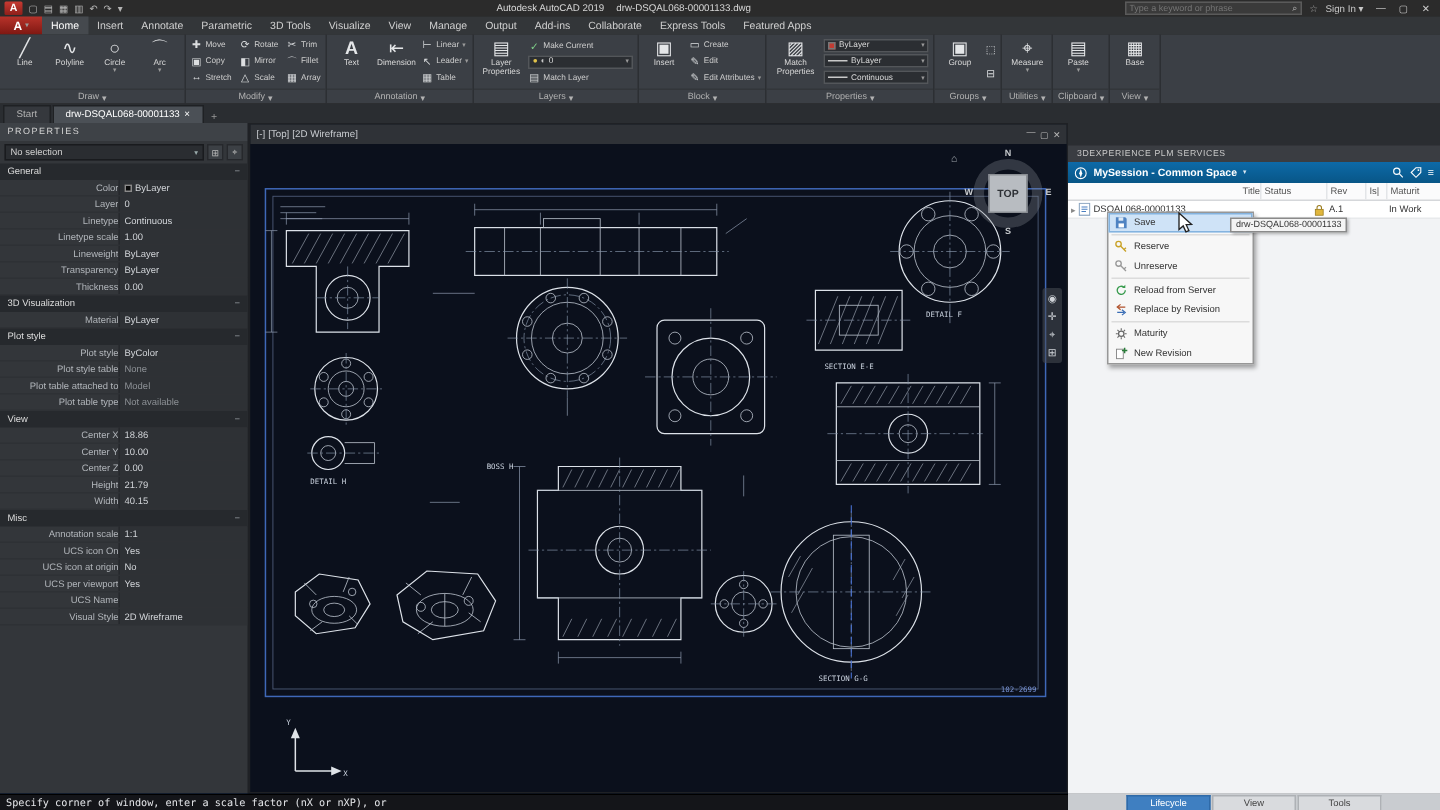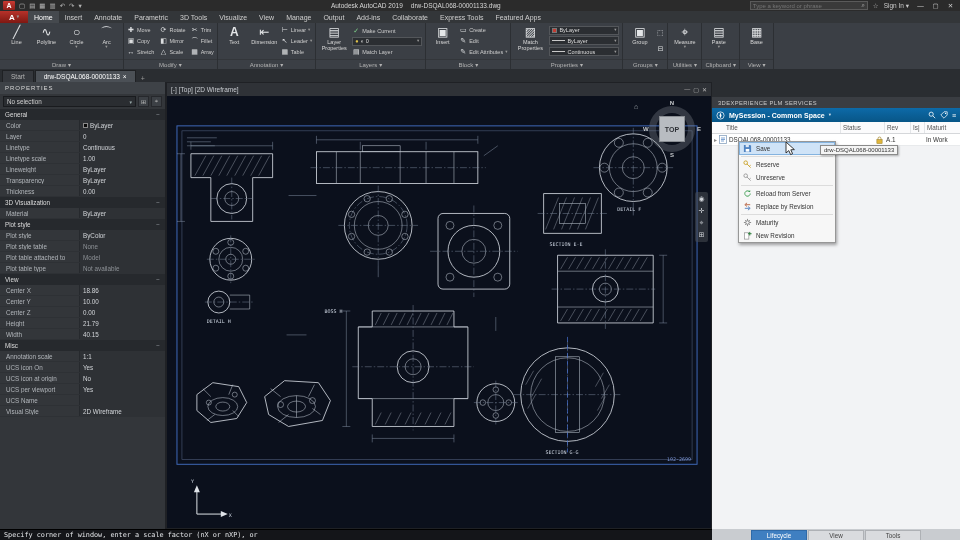--- a/index.html
+++ b/index.html
@@ -56,21 +56,21 @@
   
   .doctabs { height:13px; background:#2a2d31; display:flex; align-items:flex-end; padding-left:2px;
     gap:1px; flex:0 0 auto; }
   .dtab { height:12px; display:flex; align-items:center; padding:0 8px; font-size:6.5px; color:#b4b4b4;
     background:#35383d; border:1px solid #1f2124; border-bottom:none; gap:3px; white-space:nowrap; }
   .dtab.active { background:#4b5056; color:#fff; }
   .dplus { color:#999; font-size:7px; padding:0 4px; }
 
   
   .workspace { flex:1; display:grid; grid-template-columns:166px 1fr 248px; grid-template-rows:1fr 11px;
-    background:#3b82f6; min-height:0; }
+    background:#3b82f6; min-height:0;text-align:right; }
 
   
   .palette { grid-column:1; grid-row:1; background:#33363a; border-right:1px solid #1f2125;
     display:flex; flex-direction:column; font-size:6.3px; color:#c6c9cd; overflow:hidden; }
   .pal-title { height:12px; background:#3e4247; display:flex; align-items:center; padding:0 5px;
     letter-spacing:1px; color:#d5d5d5; font-size:6px; }
   .pal-sel { display:flex; align-items:center; gap:2px; padding:2px 3px; }
   .pal-dd { flex:1; display:flex; align-items:center; background:#2a2d31; border:1px solid #191b1e;
     height:11px; padding:0 3px; color:#d0d0d0; gap:2px; }
   .pal-dd .ddc { margin-left:auto; color:#9aa; font-size:5px; }

